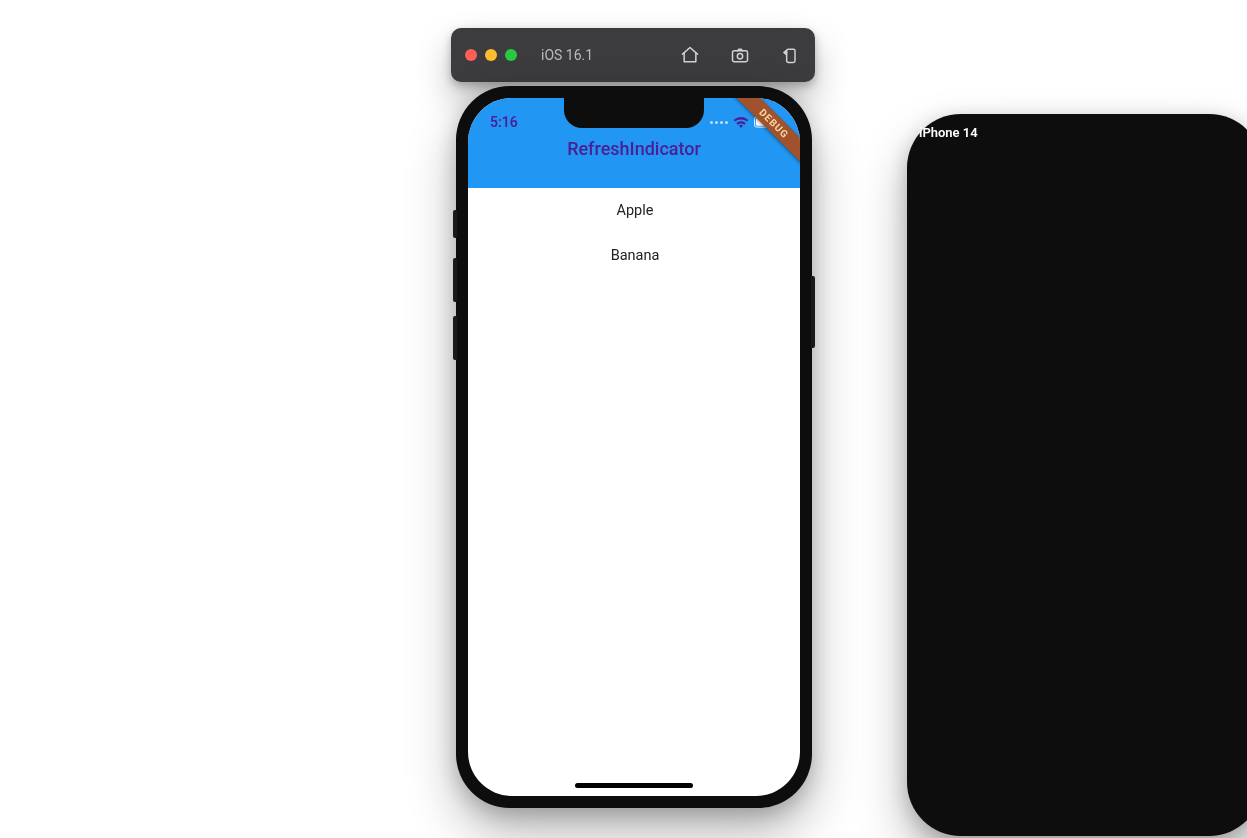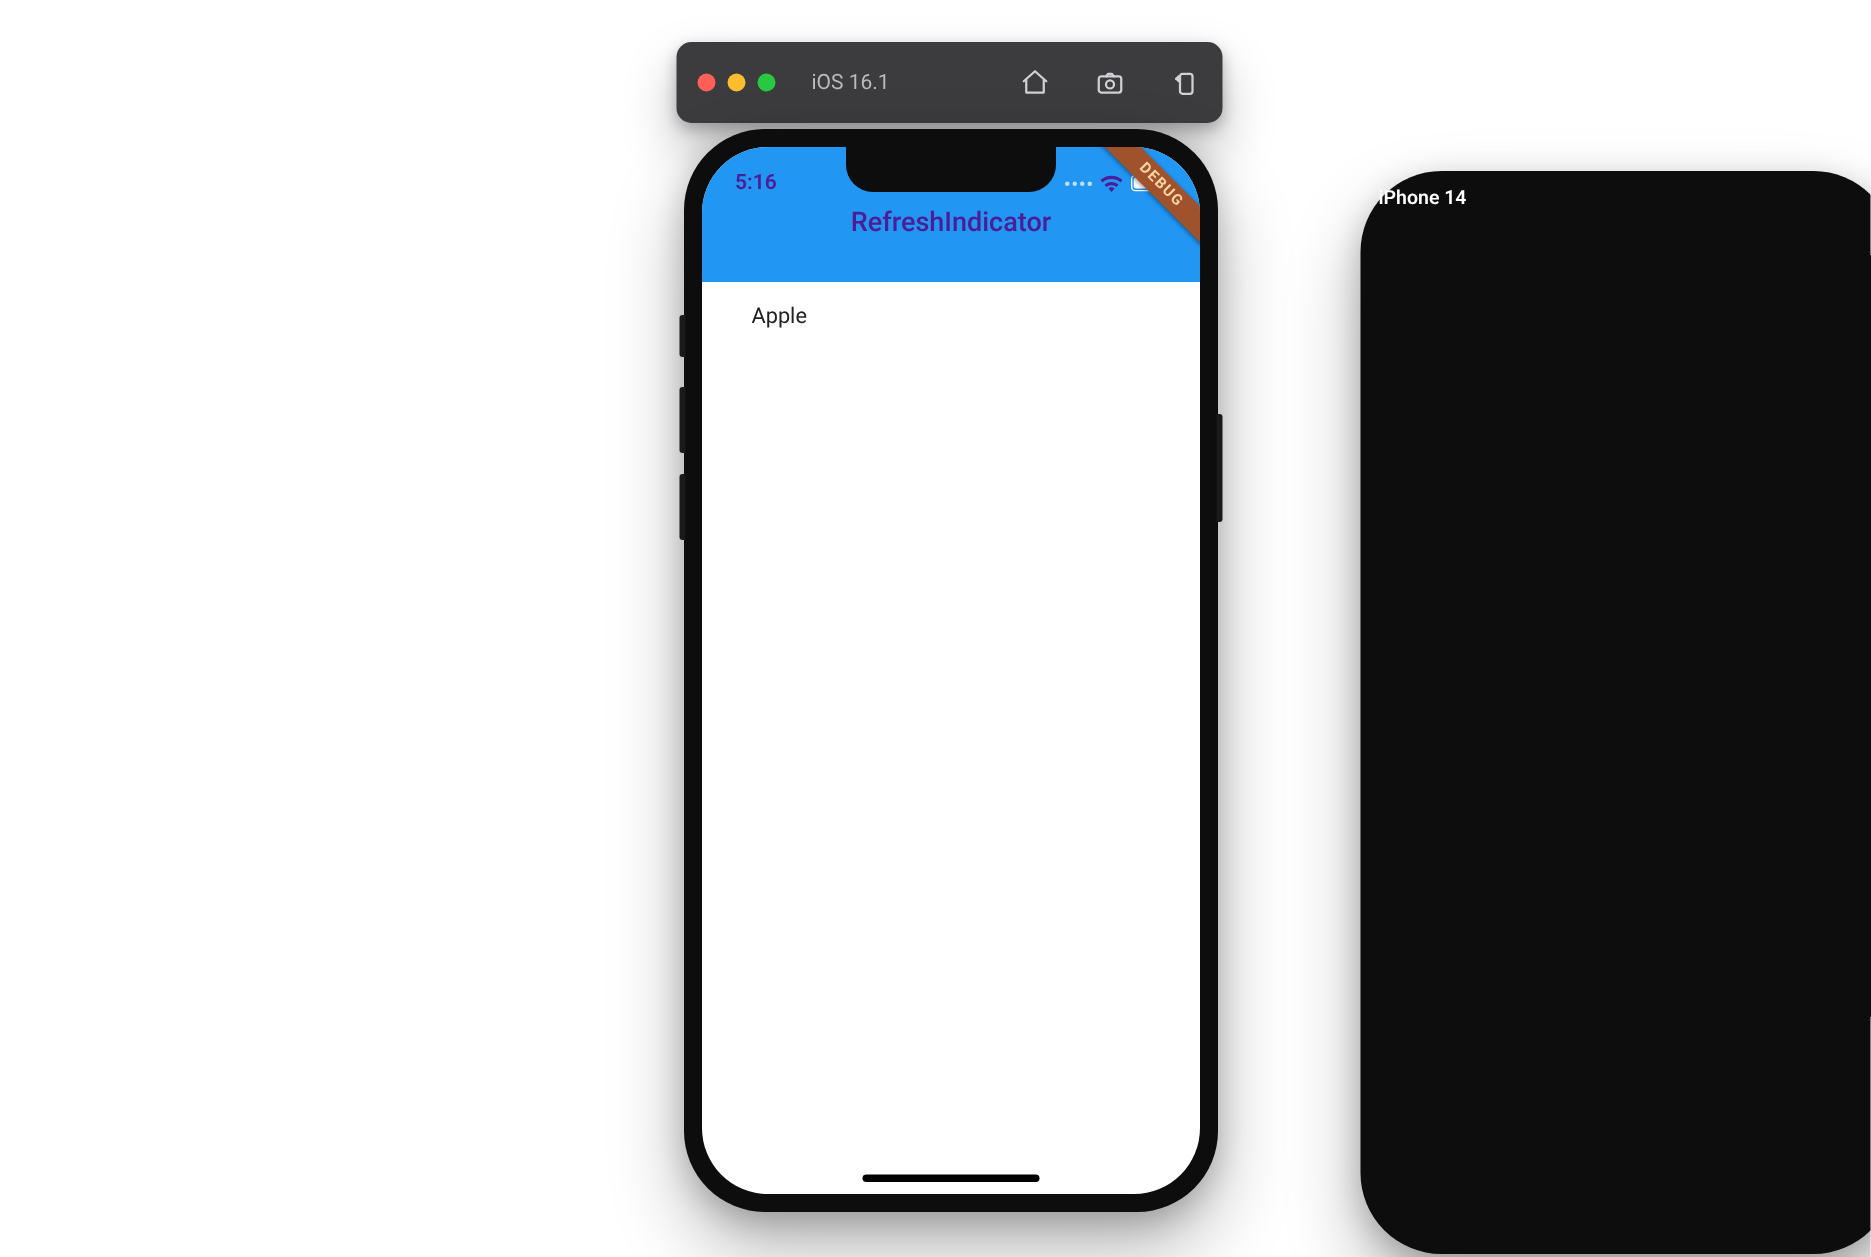--- a/index.html
+++ b/index.html
@@ -105,24 +105,25 @@
       font-size:10px; font-weight:700;
       letter-spacing:1px;
       transform:rotate(45deg);
       padding:3px 0;
       z-index:11;
       box-shadow:0 1px 3px rgba(0,0,0,0.4);
     }
 
     .list { background:#fff; }
     .list-tile {
-      padding:14px 16px 14px 33px;
+      padding:14px 16px 14px 18px;
       font-size:14.5px;
       color:#222;
       cursor:pointer;
+      text-align:center;
     }
 
     .home-indicator {
       position:absolute;
       bottom:8px; left:50%; transform:translateX(-50%);
       width:118px; height:5px; border-radius:3px; background:#000;
     }
   </style>
 </head>
 <body>
@@ -195,17 +196,18 @@
           </span>
         </div>
       </div>
       <div class="app-bar">
         <span>RefreshIndicator</span>
       </div>
     </div>
 
     <div class="list">
       <div class="list-tile"><span>Apple</span></div>
+      <div class="list-tile"><span>Banana</span></div>
     </div>
 
     <div class="home-indicator"></div>
   </div>
 </div>
 
 </body></html>

